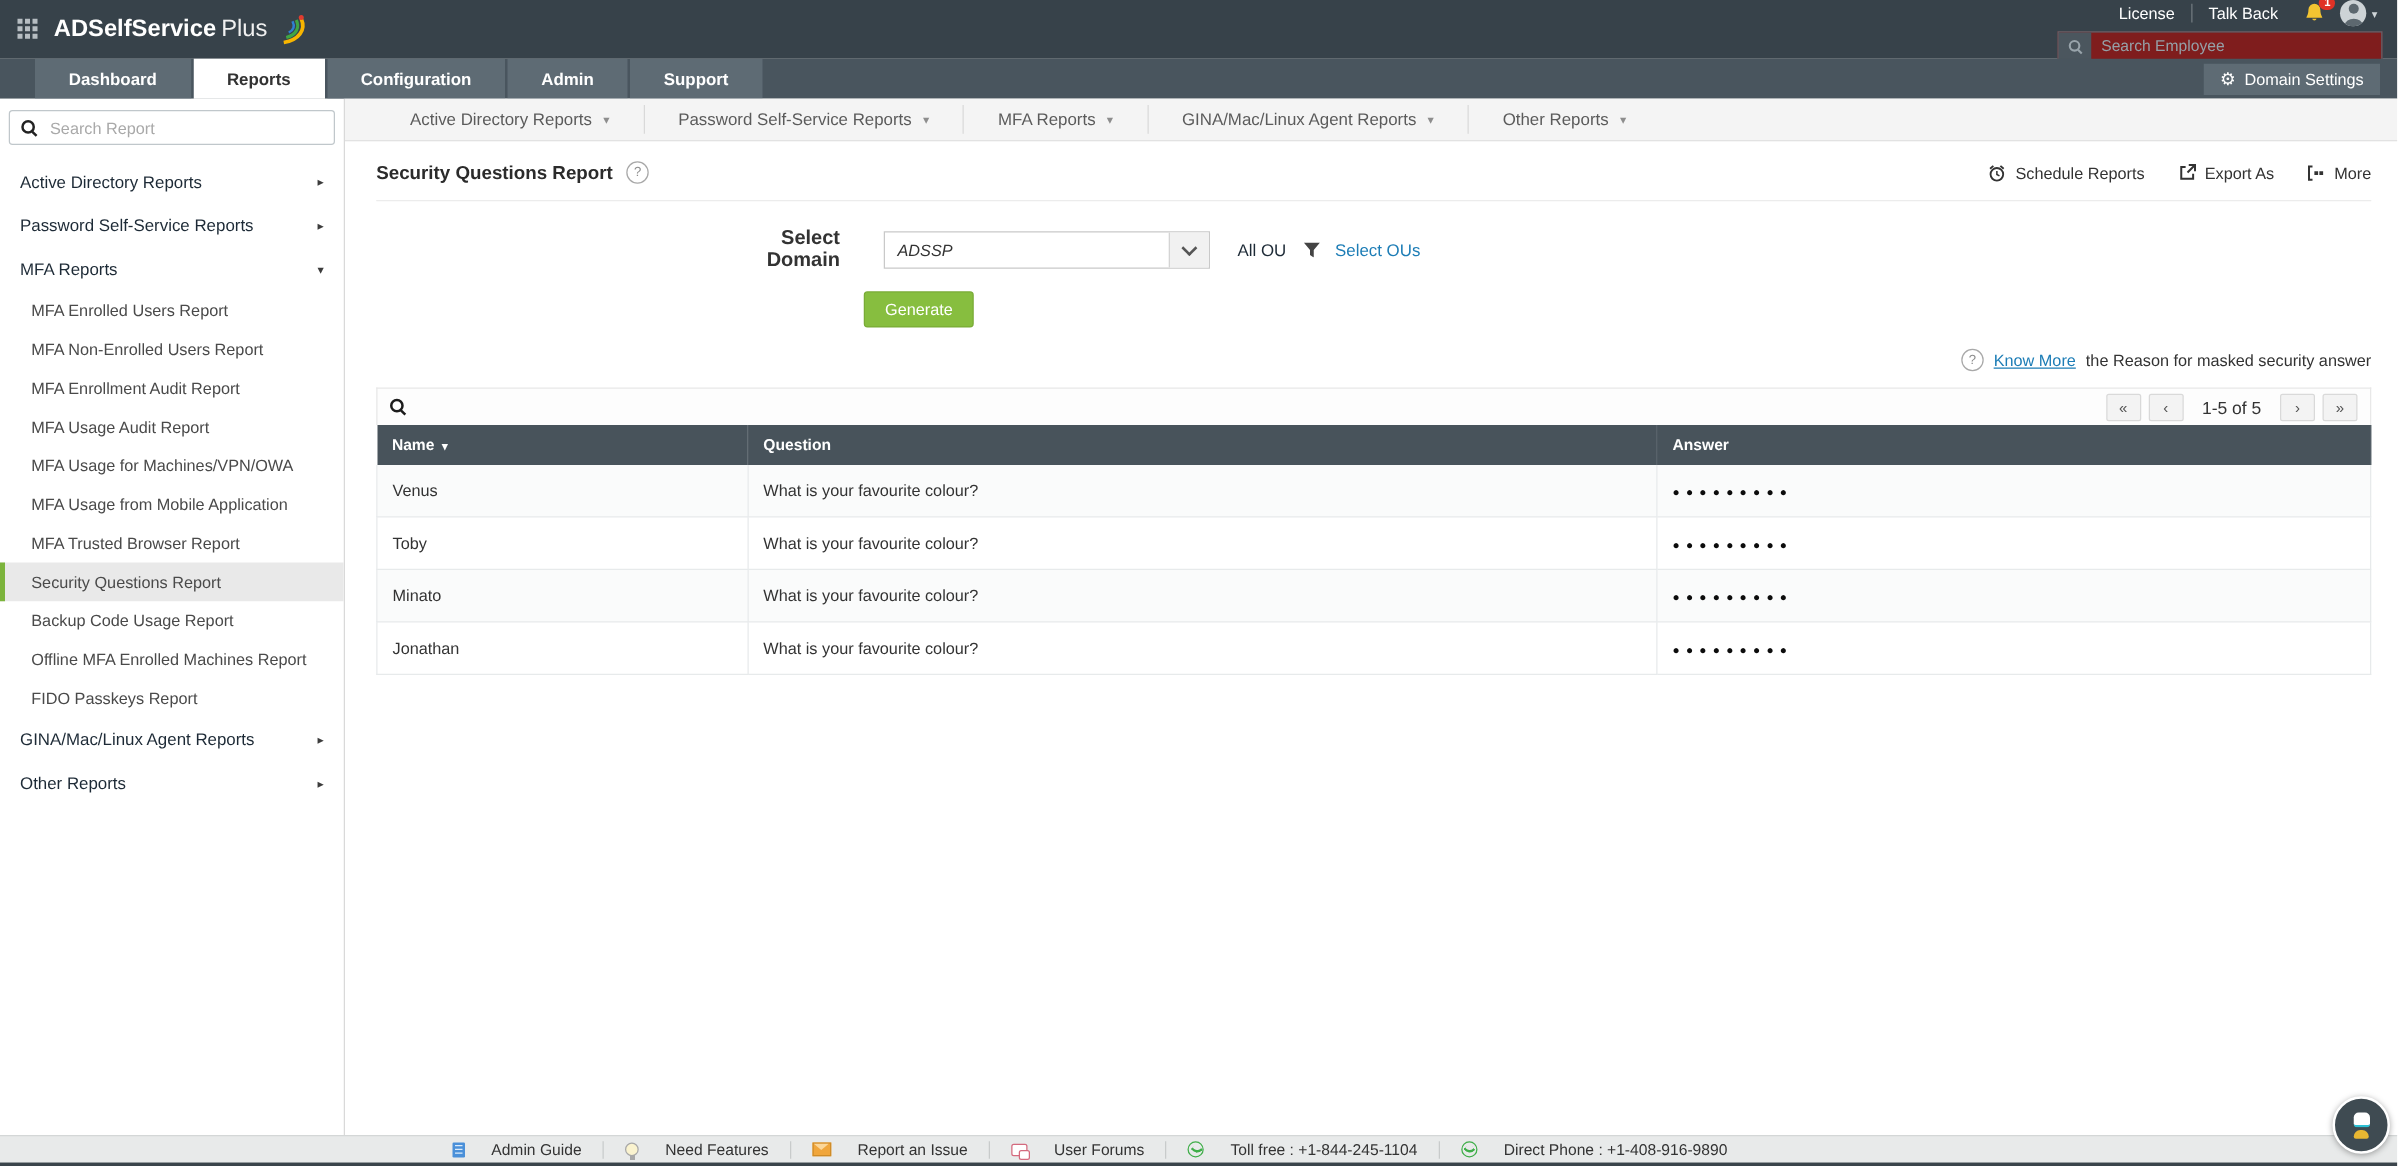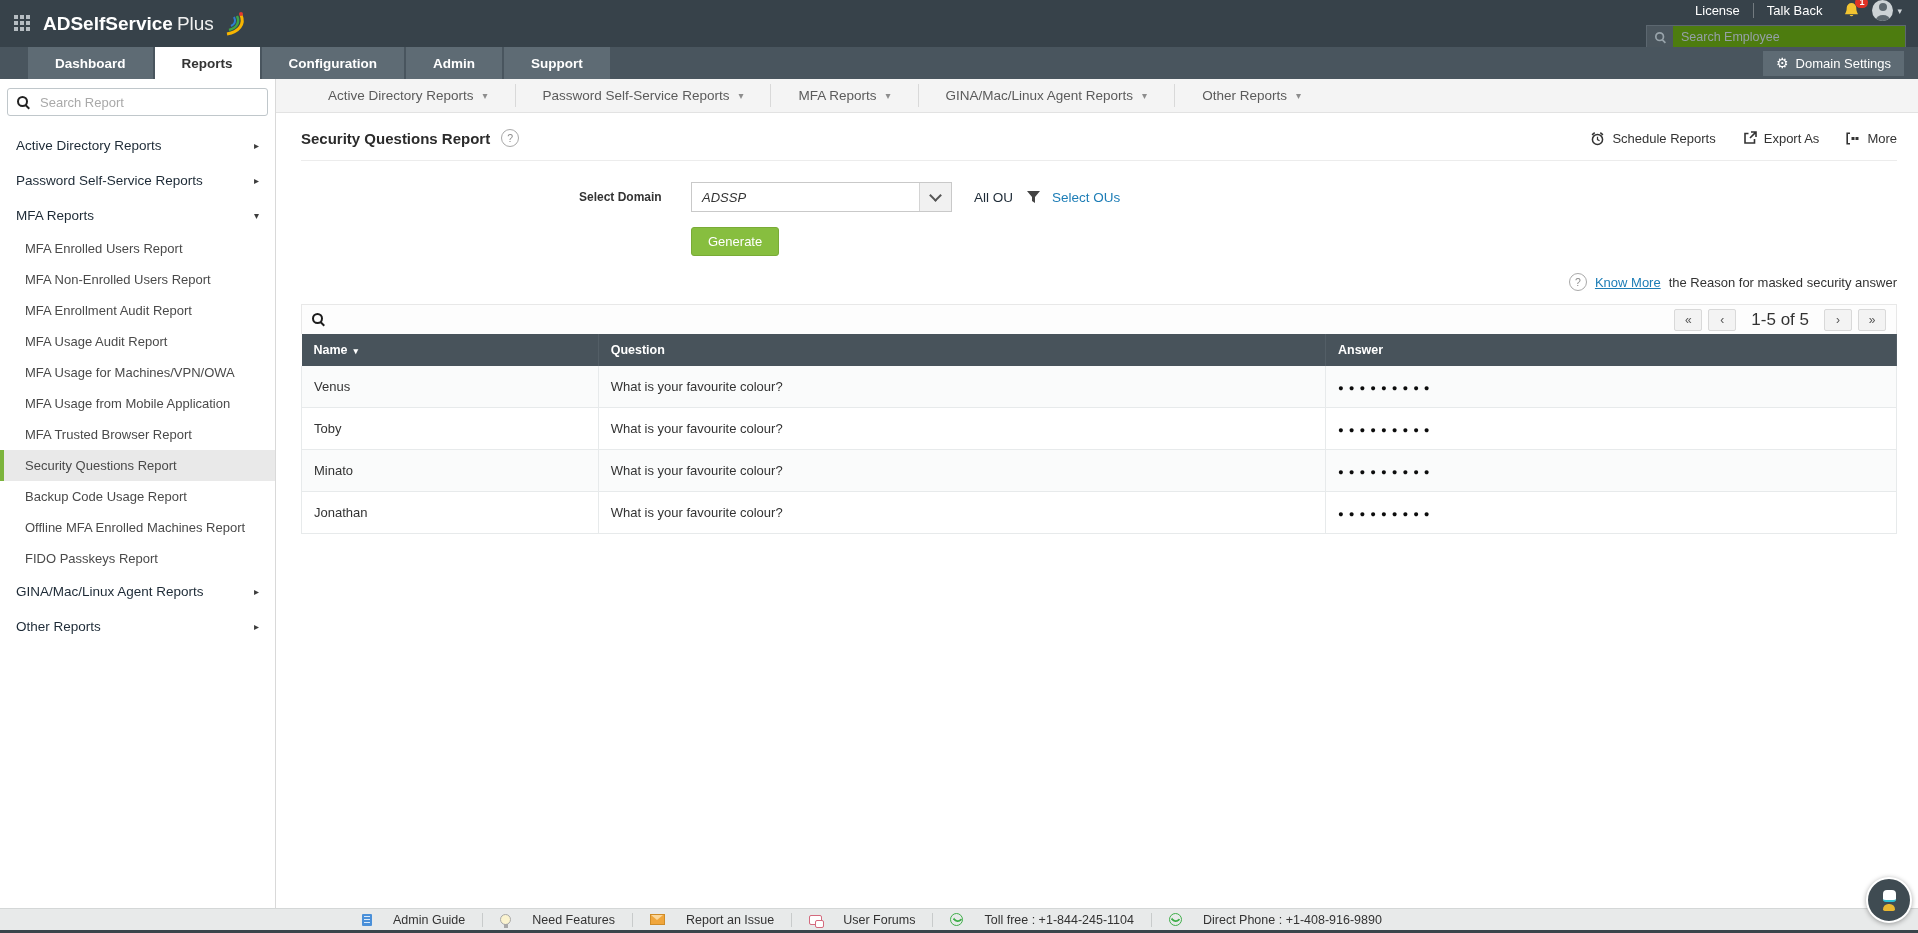--- a/index.html
+++ b/index.html
@@ -19,21 +19,21 @@
   .tlink{padding:0 13px;cursor:pointer;}
   .tlink.sep{border-right:1px solid rgba(255,255,255,.3);}
   .bellwrap{position:relative;margin:0 12px 0 8px;cursor:pointer;height:17px;}
   .badge{position:absolute;top:-5px;right:-8px;background:#e03226;color:#fff;font-size:9px;font-weight:bold;
          border-radius:7px;padding:1px 4px;line-height:1;}
   .avatarwrap{display:flex;align-items:center;gap:4px;cursor:pointer;padding-right:4px;}
   .avatar{width:21px;height:21px;border-radius:50%;background:#cdd3d6;position:relative;overflow:hidden;}
   .avatar::before{content:"";position:absolute;top:3px;left:6.5px;width:8px;height:8px;border-radius:50%;background:#5d686f;}
   .avatar::after{content:"";position:absolute;bottom:-4px;left:3.5px;width:14px;height:10px;border-radius:50%;background:#5d686f;}
   .caret-sm{color:#cfd5d8;font-size:9px;}
-  .search-emp{display:flex;align-items:center;height:22px;width:258px;background:#4d7c0f;border:1px solid #5c6770;}
+  .search-emp{display:flex;align-items:center;height:22px;width:258px;background:#7f1d1d;border:1px solid #5c6770;}
   .search-emp .icbox{width:26px;height:100%;background:#4b565e;display:flex;align-items:center;justify-content:center;color:#98a3aa;cursor:pointer;}
   .search-emp input{flex:1;background:transparent;border:none;outline:none;color:#d7dcdf;font-size:12.5px;padding:0 8px;}
   .search-emp input::placeholder{color:#95a0a7;}
 
   
   .mag{position:relative;width:13px;height:13px;display:inline-block;}
   .mag::before{content:"";position:absolute;width:7px;height:7px;border:2px solid currentColor;border-radius:50%;left:0;top:0;}
   .mag::after{content:"";position:absolute;width:5px;height:2px;background:currentColor;transform:rotate(45deg);left:8px;top:10px;}
 
   
@@ -67,42 +67,42 @@
                display:flex;align-items:center;justify-content:space-between;}
   .rh-left{display:flex;align-items:center;gap:11px;}
   .rh-title{font-size:15px;font-weight:bold;color:#2b2b2b;}
   .help-circ{width:16px;height:16px;border-radius:50%;border:1px solid #a9a9a9;color:#8c8c8c;font-size:10.5px;
              display:flex;align-items:center;justify-content:center;cursor:pointer;}
   .rh-actions{display:flex;align-items:center;gap:27px;}
   .act{display:flex;align-items:center;gap:7px;font-size:13px;color:#333;cursor:pointer;}
 
   .form-sec{padding-left:303px;padding-top:21px;}
   .form-row{display:flex;align-items:center;}
-  .fr-label{width:93px;font-size:12px;color:#333;font-weight:bold;margin-right:19px;}
+  .fr-label{width:93px;font-size:16px;color:#333;font-weight:bold;margin-right:35px;text-align:right;}
   .dd{width:261px;height:30px;border:1px solid #c9c9c9;background:#fff;display:flex;align-items:center;justify-content:space-between;cursor:pointer;box-sizing:border-box;font-style:italic;}
   .dd-val{padding-left:10px;font-size:13px;color:#333;}
   .dd-btn{width:31px;height:100%;background:#f1f1f1;border-left:1px solid #d4d4d4;display:flex;align-items:center;justify-content:center;}
   .chev{width:7px;height:7px;border-right:2px solid #555;border-bottom:2px solid #555;transform:rotate(45deg);margin-top:-4px;}
   .allou{margin-left:22px;font-size:13.5px;color:#1d2a36;}
   .funnel{margin-left:14px;cursor:pointer;display:flex;}
   .selous{margin-left:12px;color:#1d7db6;font-size:13.5px;text-decoration:none;cursor:pointer;}
   .gen-btn{margin-top:15px;margin-left:112px;background:#87be3f;border:1px solid #79ab36;border-radius:3px;
            color:#fff;font-size:13px;padding:6px 16px;cursor:pointer;font-family:inherit;}
 
   .know{display:flex;justify-content:flex-end;align-items:center;gap:8px;padding-right:21px;margin-top:17px;
         font-size:13px;color:#333;}
   .know a{color:#1d7db6;text-decoration:underline;cursor:pointer;}
 
   .tbl{margin:13px 21px 0 25px;}
   .tbl-toolbar{height:30px;display:flex;align-items:center;justify-content:space-between;background:#fdfdfd;
                border:1px solid #e8e8e8;border-bottom:none;padding:0 10px;box-sizing:border-box;}
   .pager{display:flex;align-items:center;gap:6px;}
   .pbtn{min-width:26px;height:20px;background:#f3f3f3;border:1px solid #d9d9d9;border-radius:2px;color:#555;
         font-size:12px;display:flex;align-items:center;justify-content:center;cursor:pointer;}
-  .prange{font-size:17px;color:#333;margin:0 9px;}
+  .prange{font-size:14px;color:#333;margin:0 9px;}
   table.rpt{width:100%;border-collapse:collapse;}
   table.rpt th{background:#48535b;color:#fff;font-size:12.5px;font-weight:bold;text-align:left;
                padding:9px 12px;border-right:1px solid #535e66;}
   table.rpt th .sortcaret{font-size:9px;margin-left:6px;}
   table.rpt td{font-size:13px;color:#333;padding:13px 12px;border:1px solid #e7eaeb;border-top:none;background:#fff;}
   table.rpt tr:nth-child(odd) td{background:#fafbfb;}
   .col-name{width:18.6%;}  .col-q{width:45.6%;}
   .dots{font-size:9.5px;letter-spacing:5px;color:#0c0c0c;font-weight:bold;}
   .filler{flex:1;}
 

